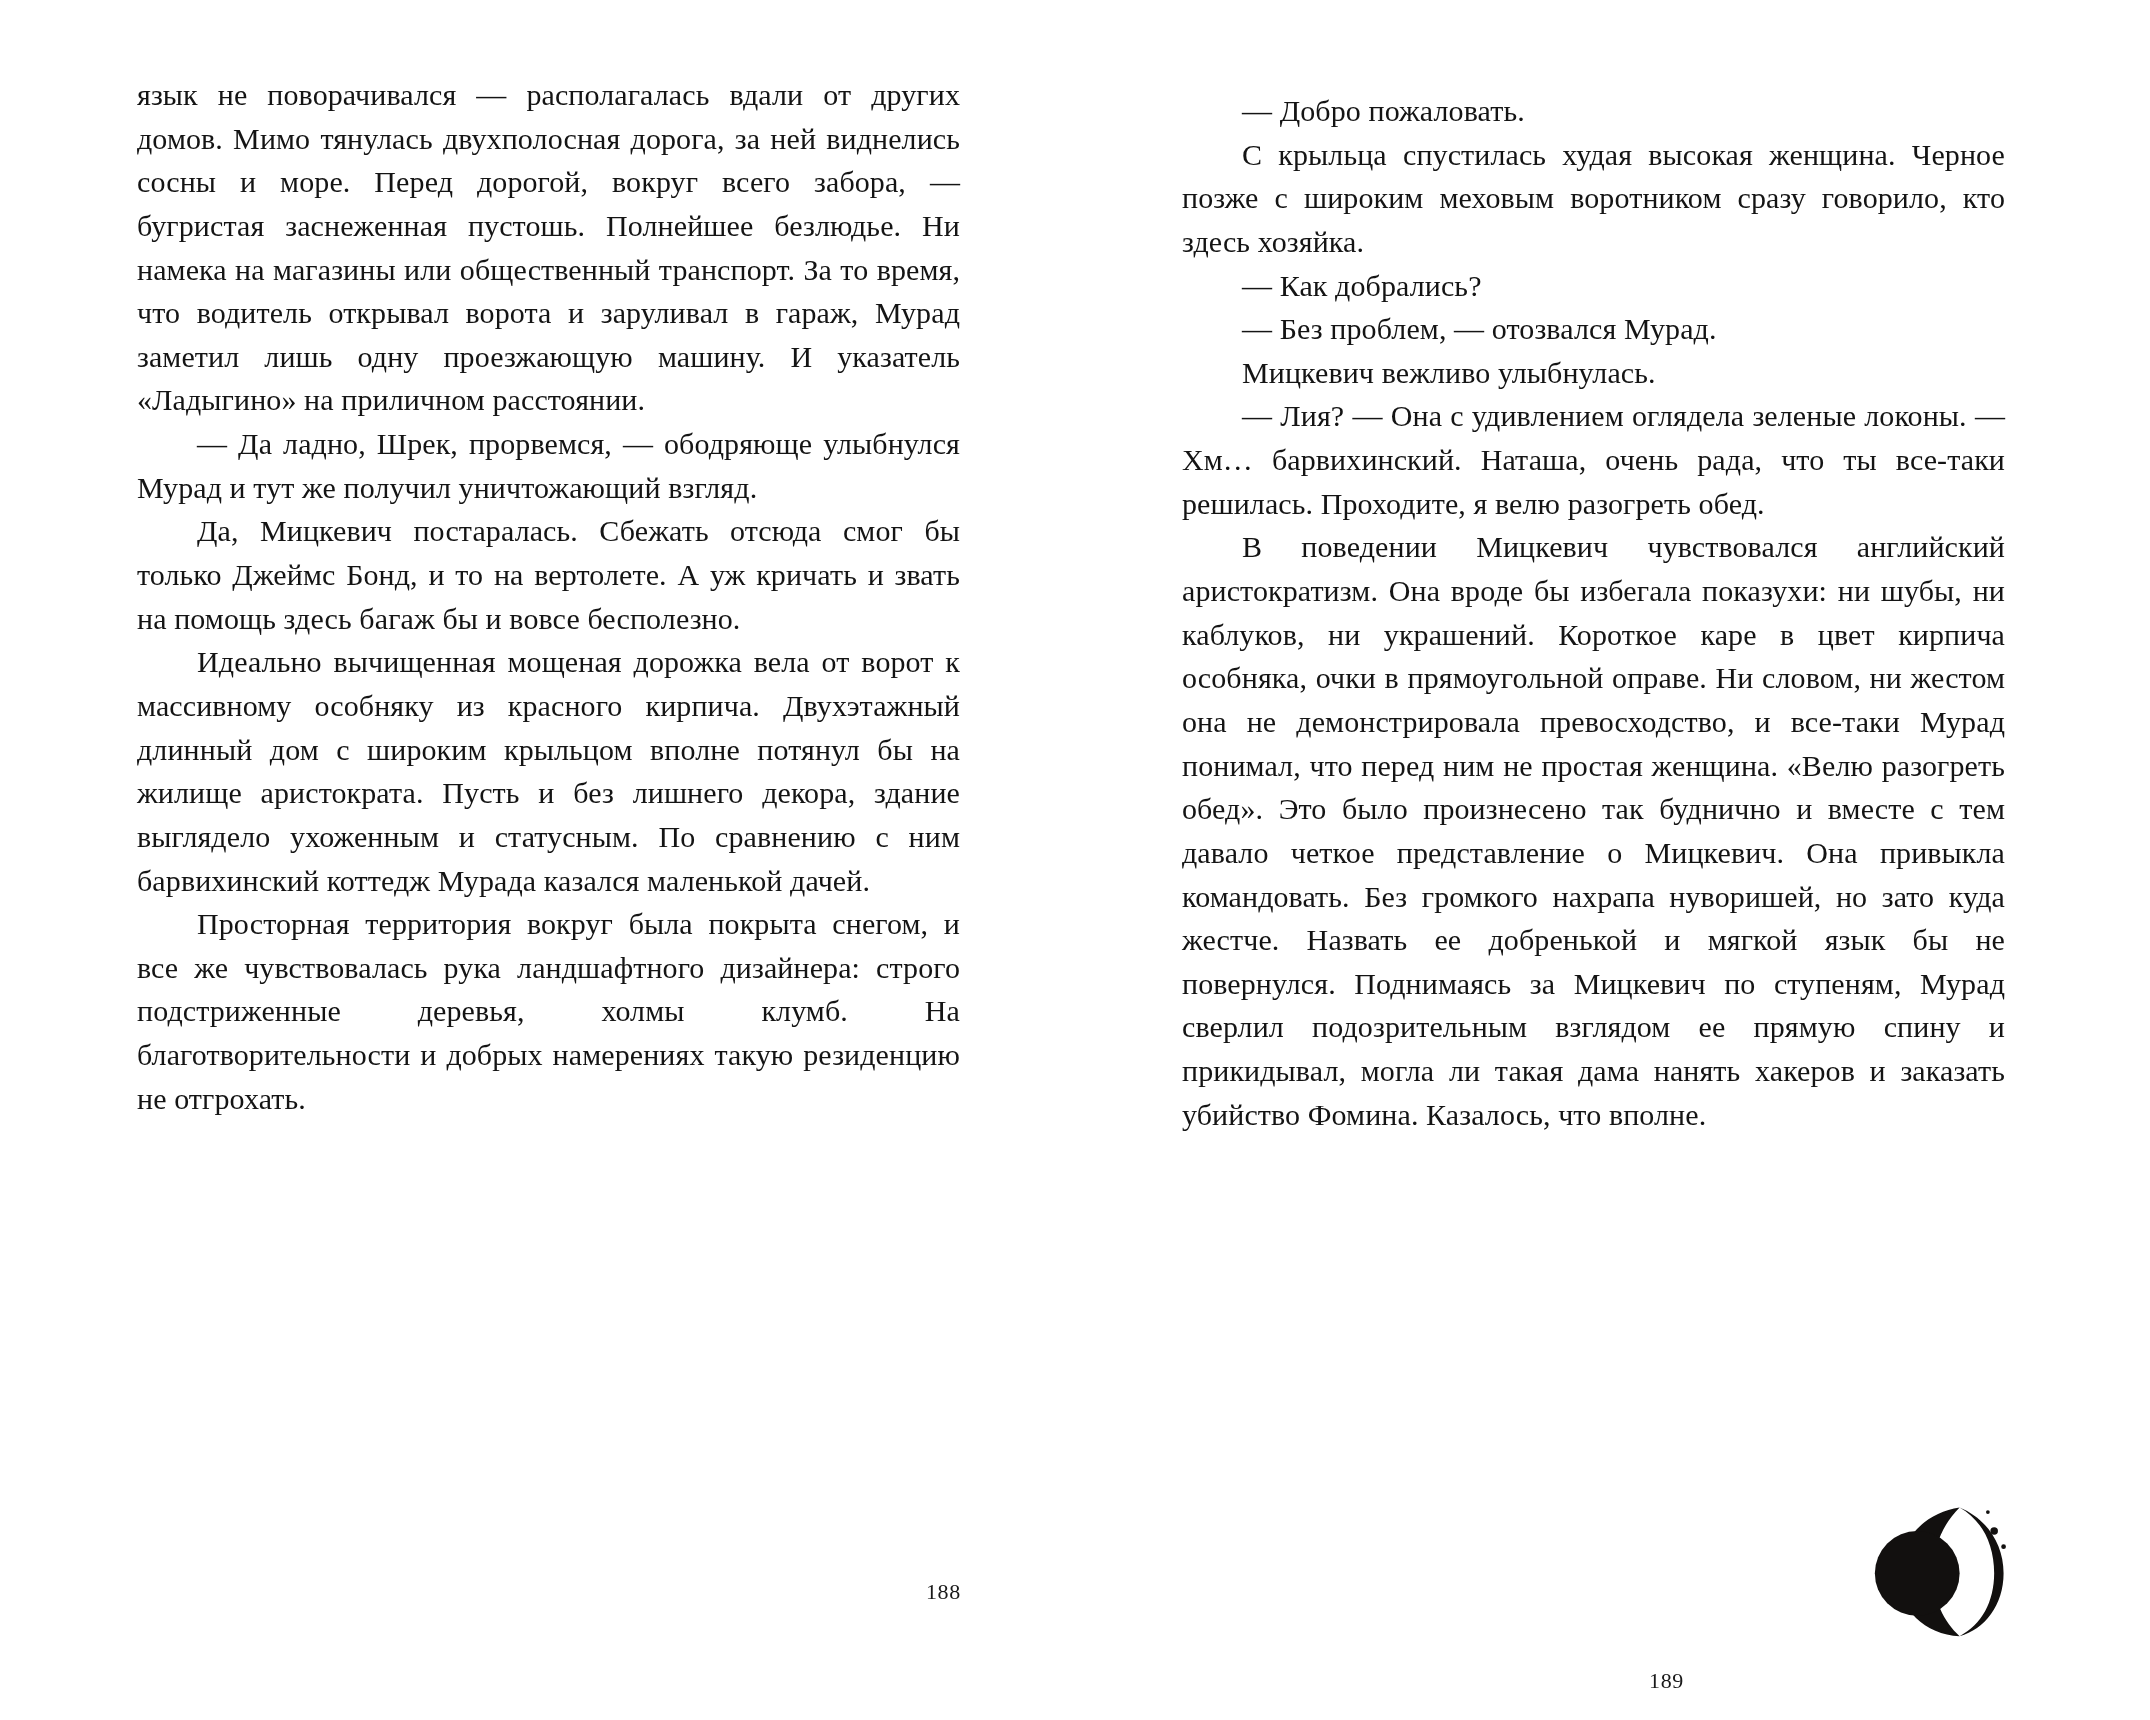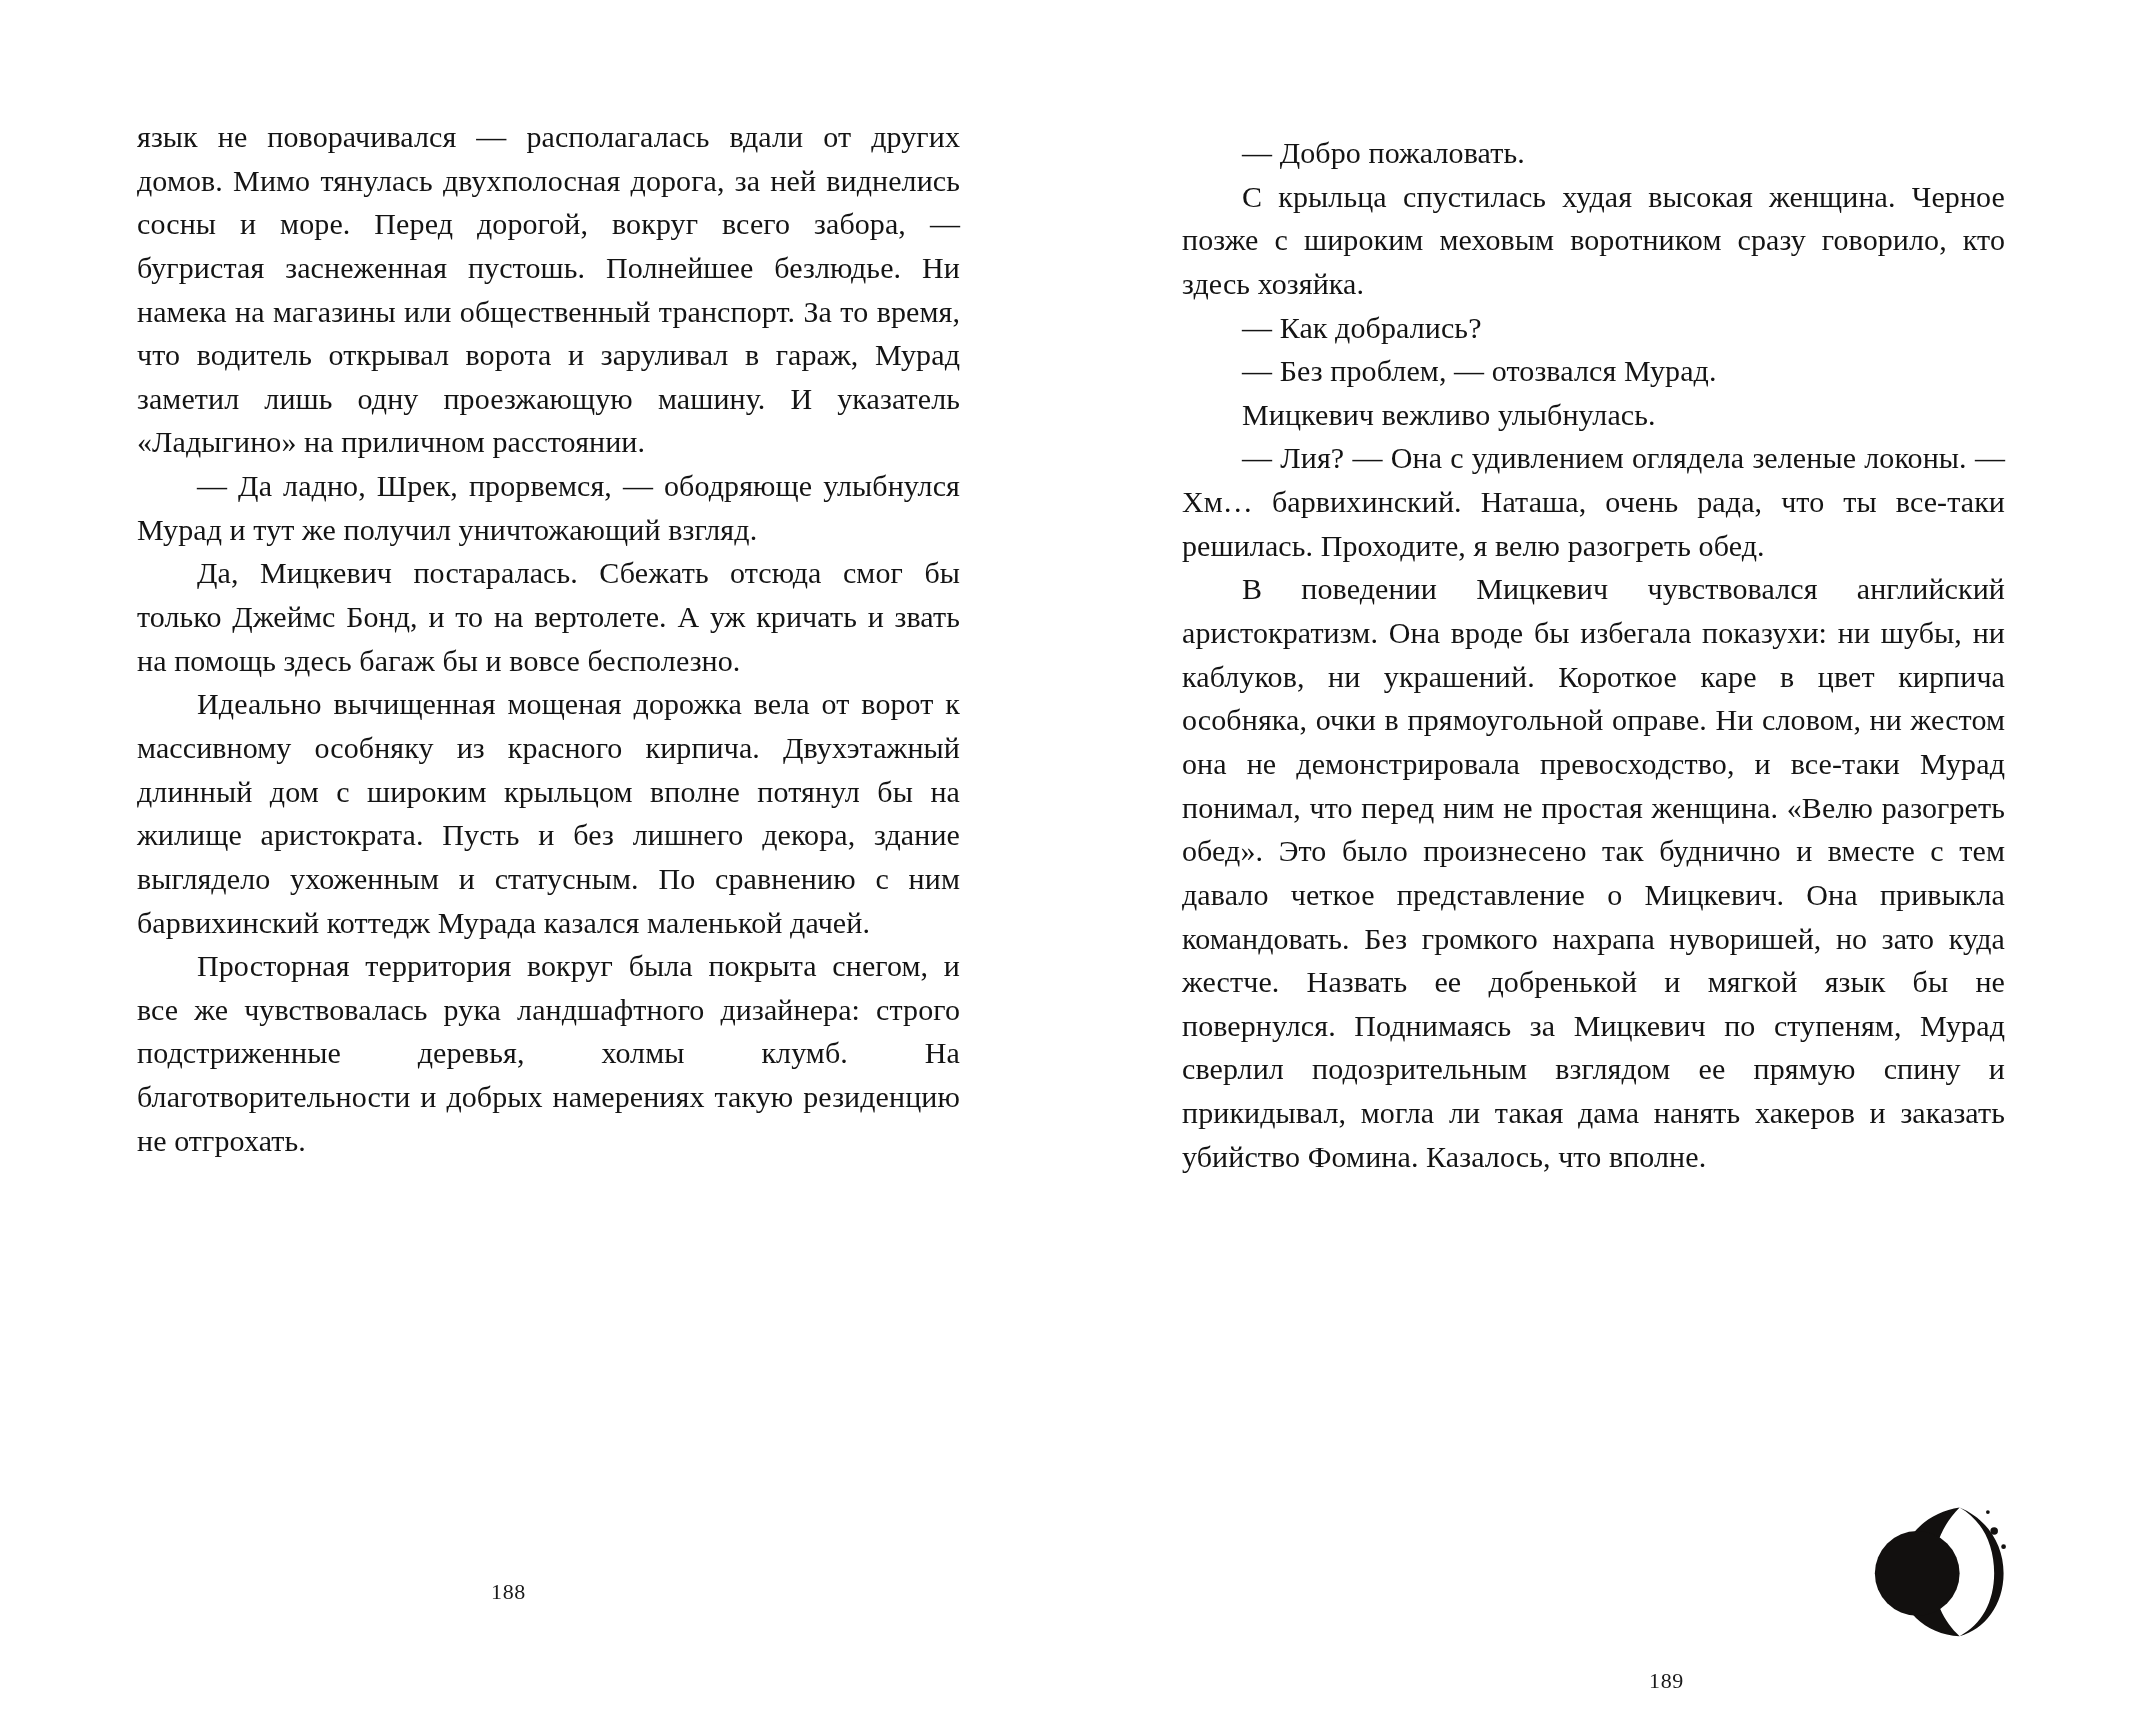--- a/index.html
+++ b/index.html
@@ -19,21 +19,21 @@
     position: absolute;
     left: 0;
     top: 0;
     width: 2151px;
     height: 1720px;
     display: flex;
     justify-content: space-between;
   }
   .column {
     width: 823px;
-    padding-top: 115px;
+    padding-top: 73px;
     box-sizing: border-box;
   }
   .column.left {
     margin-left: 137px;
   }
   .column.right {
     margin-right: 146px;
     margin-top: 16px;
   }
   .text-body {
@@ -56,22 +56,21 @@
     position: absolute;
     font-family: "Liberation Serif", serif;
     font-size: 22px;
     color: #1a1a1a;
     letter-spacing: 0.7px;
   }
   .folio.left {
     left: 0;
     width: 961px;
     top: 1579px;
-    text-align: center;
-    margin-left: 28px;
+    text-align: right;
   }
   .folio.right {
     right: 0;
     width: 969px;
     top: 1668px;
     text-align: center;
   }
   .moon-mark {
     position: absolute;
     right: 138px;

